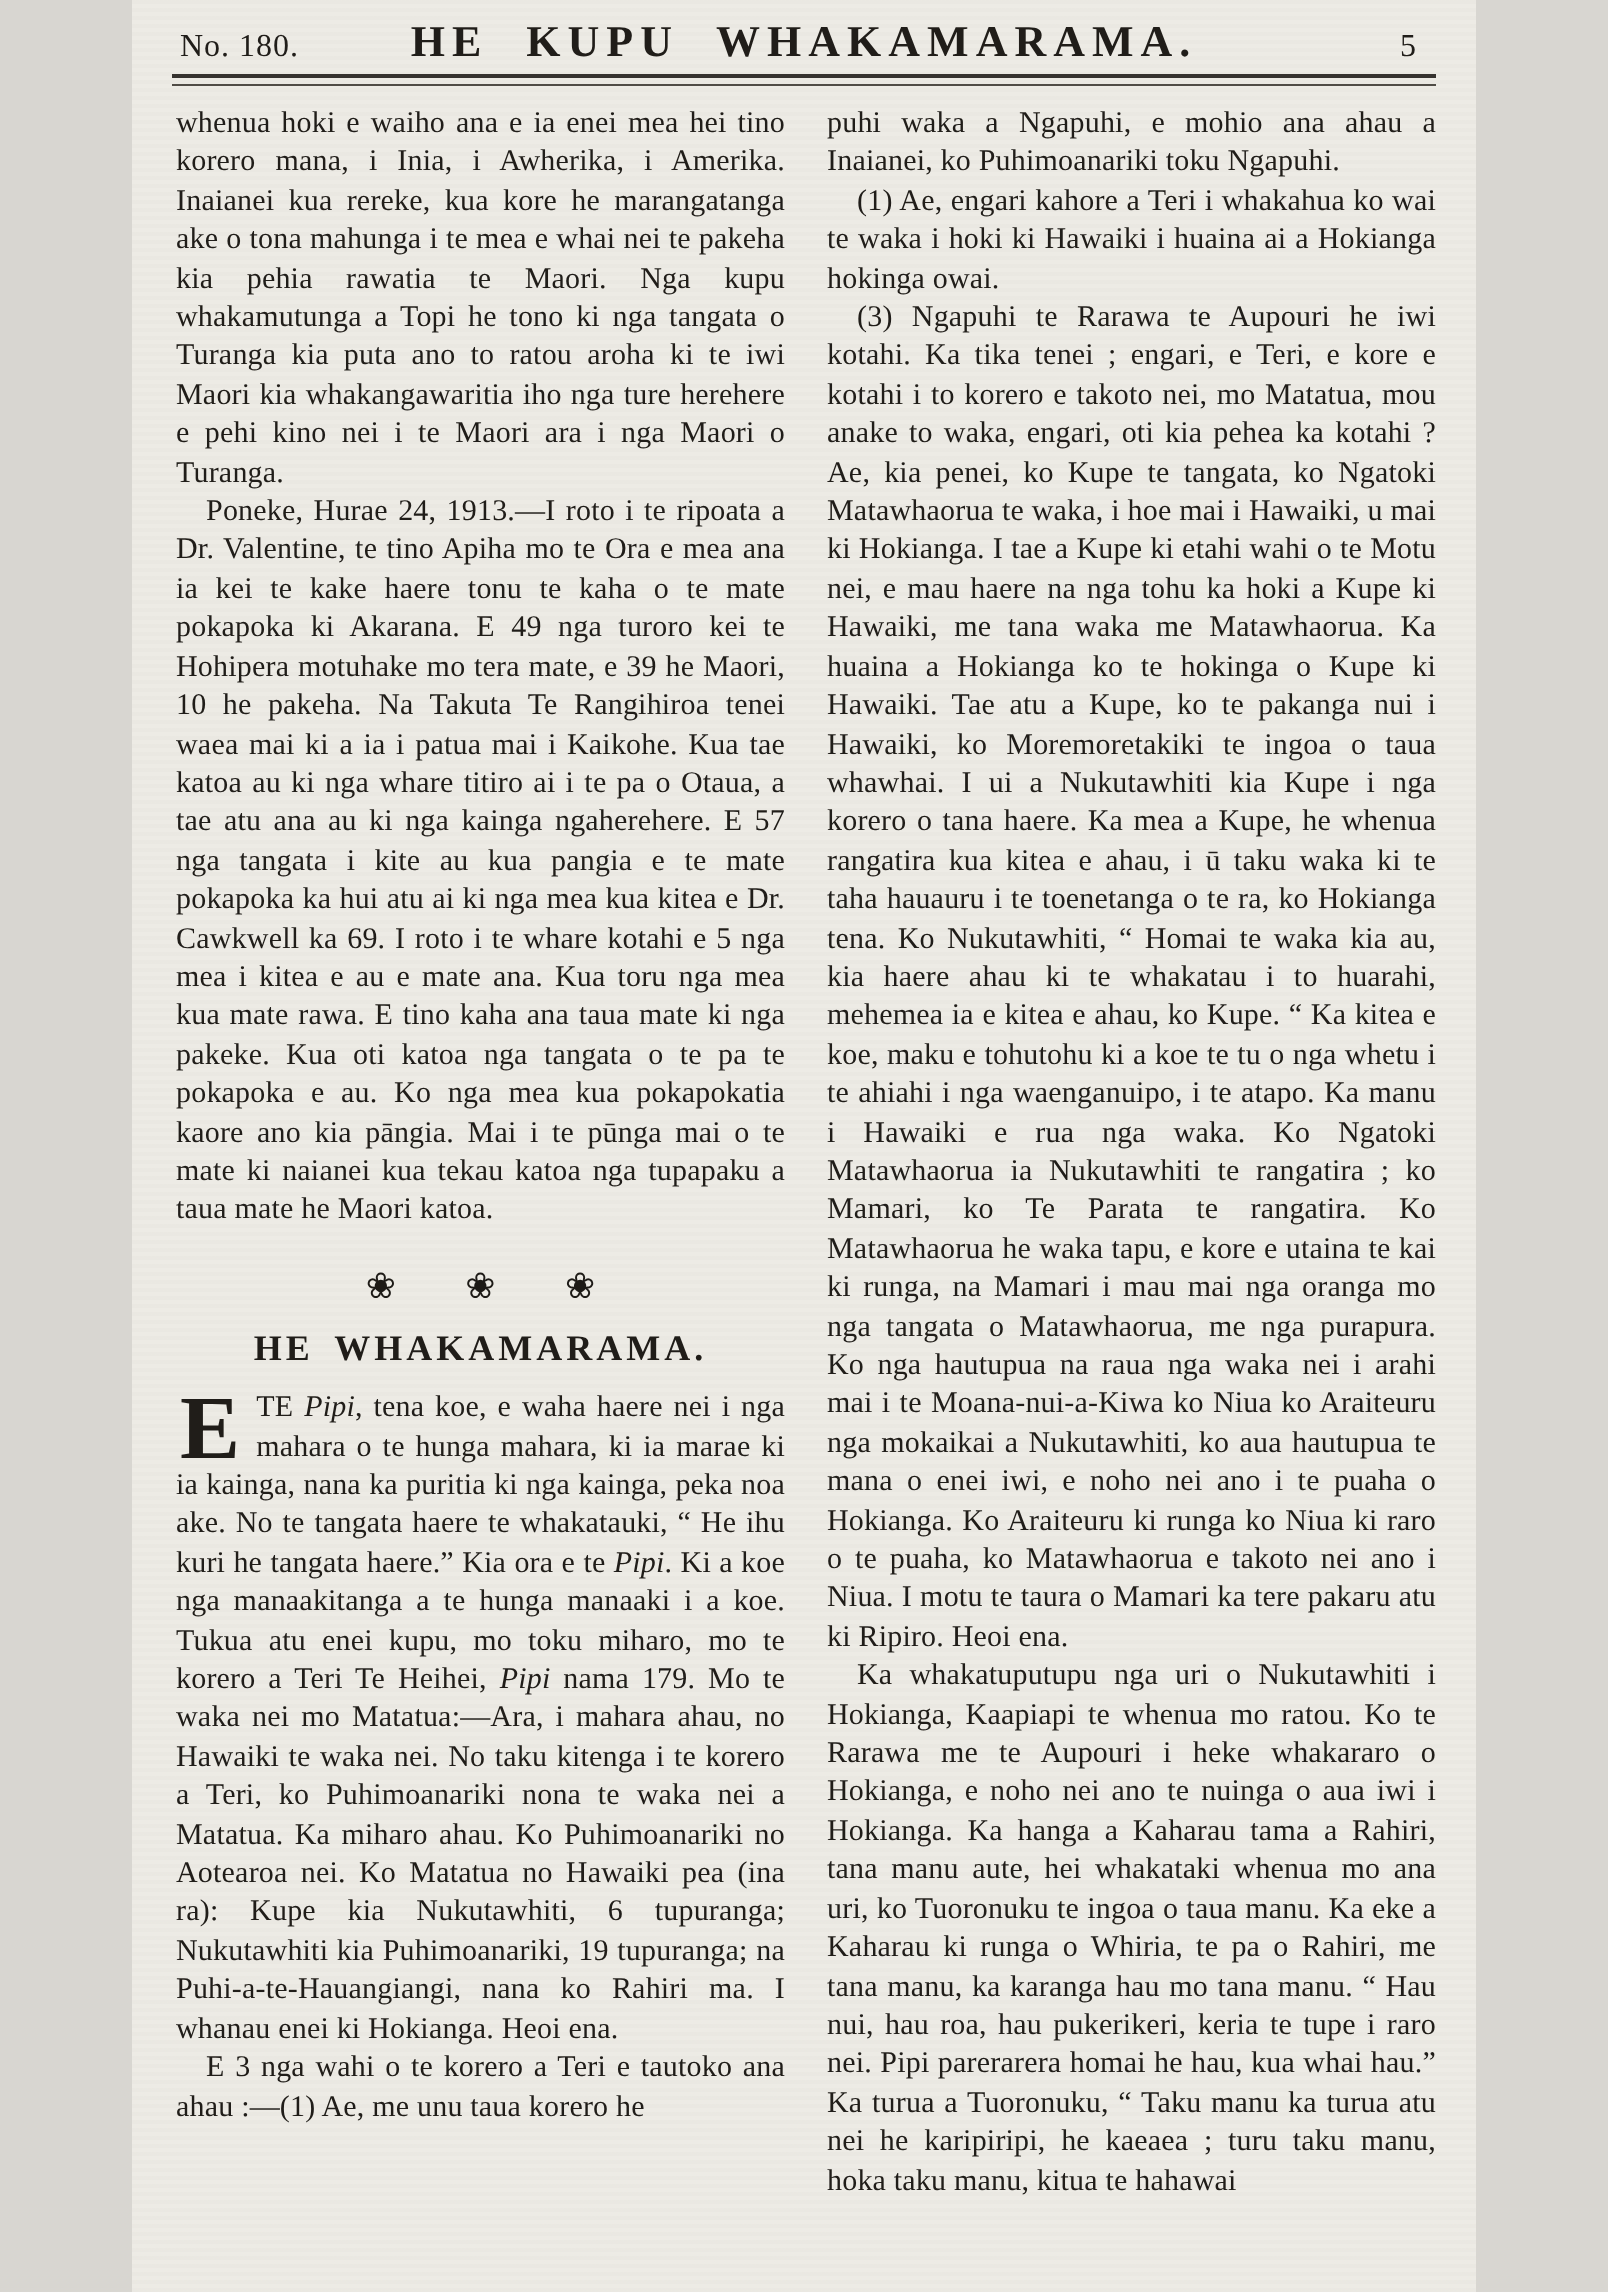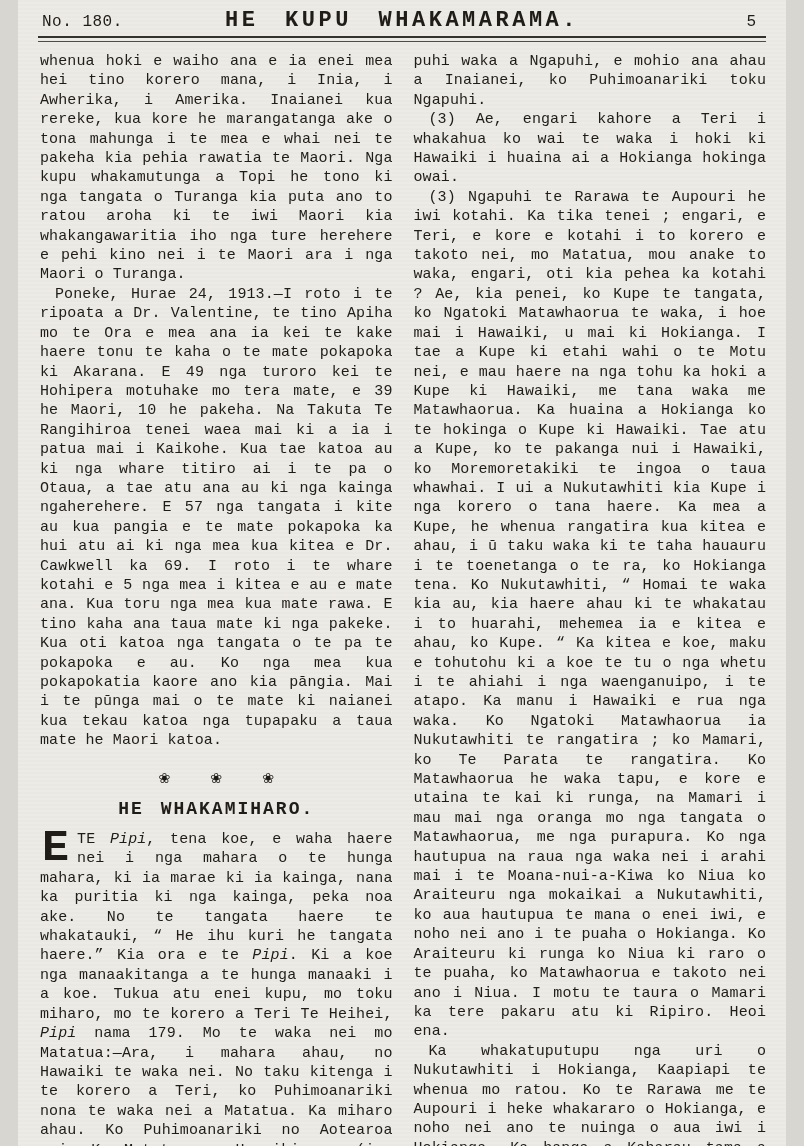--- a/index.html
+++ b/index.html
@@ -2,27 +2,27 @@
 <html><head>
 <meta charset="utf-8">
 <style>
   html, body {
     margin: 0;
     padding: 0;
     background: #d8d6d1;
   }
   .page {
     position: relative;
-    width: 768px;
+    width: 672px;
     height: 1146px;
     margin: 0 auto;
     background: #edebe5;
     background-image: repeating-linear-gradient(0deg, rgba(90,85,75,0.02) 0 2px, rgba(0,0,0,0) 2px 4px);
     color: #201d19;
-    font-family: Liberation Mono, monospace;
+    font-family: Liberation Serif, serif;
     overflow: hidden;
     box-sizing: border-box;
   }
   .masthead {
     display: grid;
     grid-template-columns: 1fr auto 1fr;
     align-items: baseline;
     padding: 8px 24px 0 24px;
   }
   .issue {
@@ -125,30 +125,30 @@
     <section class="col">
       <p class="para">whenua hoki e waiho ana e ia enei mea hei tino korero mana, i Inia, i Awherika, i Amerika. Inaianei kua rereke, kua kore he marangatanga ake o tona mahunga i te mea e whai nei te pakeha kia pehia rawatia te Maori. Nga kupu whakamutunga a Topi he tono ki nga tangata o Turanga kia puta ano to ratou aroha ki te iwi Maori kia whakangawaritia iho nga ture herehere e pehi kino nei i te Maori ara i nga Maori o Turanga.</p>
       <p class="para indent">Poneke, Hurae 24, 1913.—I roto i te ripoata a Dr. Valentine, te tino Apiha mo te Ora e mea ana ia kei te kake haere tonu te kaha o te mate pokapoka ki Akarana. E 49 nga turoro kei te Hohipera motuhake mo tera mate, e 39 he Maori, 10 he pakeha. Na Takuta Te Rangihiroa tenei waea mai ki a ia i patua mai i Kaikohe. Kua tae katoa au ki nga whare titiro ai i te pa o Otaua, a tae atu ana au ki nga kainga ngaherehere. E 57 nga tangata i kite au kua pangia e te mate pokapoka ka hui atu ai ki nga mea kua kitea e Dr. Cawkwell ka 69. I roto i te whare kotahi e 5 nga mea i kitea e au e mate ana. Kua toru nga mea kua mate rawa. E tino kaha ana taua mate ki nga pakeke. Kua oti katoa nga tangata o te pa te pokapoka e au. Ko nga mea kua pokapokatia kaore ano kia pāngia. Mai i te pūnga mai o te mate ki naianei kua tekau katoa nga tupapaku a taua mate he Maori katoa.</p>
 
       <div class="ornaments">
         <span class="flower">❀</span>
         <span class="flower">❀</span>
         <span class="flower">❀</span>
       </div>
 
-      <h2 class="heading">HE WHAKAMIHARO.</h2>
+      <h2 class="heading">HE WHAKAMARAMA.</h2>
 
       <p class="para">
         <span class="dropcap">E</span><span>TE <i>Pipi</i>, tena koe, e waha haere nei i nga mahara o te hunga mahara, ki ia marae ki ia kainga, nana ka puritia ki nga kainga, peka noa ake. No te tangata haere te whakatauki, “ He ihu kuri he tangata haere.” Kia ora e te <i>Pipi</i>. Ki a koe nga manaakitanga a te hunga manaaki i a koe. Tukua atu enei kupu, mo toku miharo, mo te korero a Teri Te Heihei, <i>Pipi</i> nama 179. Mo te waka nei mo Matatua:—Ara, i mahara ahau, no Hawaiki te waka nei. No taku kitenga i te korero a Teri, ko Puhimoanariki nona te waka nei a Matatua. Ka miharo ahau. Ko Puhimoanariki no Aotearoa nei. Ko Matatua no Hawaiki pea (ina ra): Kupe kia Nukutawhiti, 6 tupuranga; Nukutawhiti kia Puhimoanariki, 19 tupuranga; na Puhi-a-te-Hauangiangi, nana ko Rahiri ma. I whanau enei ki Hokianga. Heoi ena.</span>
       </p>
 
       <p class="para indent">E 3 nga wahi o te korero a Teri e tautoko ana ahau :—(1) Ae, me unu taua korero he</p>
     </section>
 
     <section class="col">
       <p class="para">puhi waka a Ngapuhi, e mohio ana ahau a Inaianei, ko Puhimoanariki toku Ngapuhi.</p>
-      <p class="para indent">(3) Ae, engari kahore a Teri i whakahua ko wai te waka i hoki ki Hawaiki i huaina ai a Hokianga hokinga owai.</p>
+      <p class="para indent">(1) Ae, engari kahore a Teri i whakahua ko wai te waka i hoki ki Hawaiki i huaina ai a Hokianga hokinga owai.</p>
       <p class="para indent">(3) Ngapuhi te Rarawa te Aupouri he iwi kotahi. Ka tika tenei ; engari, e Teri, e kore e kotahi i to korero e takoto nei, mo Matatua, mou anake to waka, engari, oti kia pehea ka kotahi ?  Ae, kia penei, ko Kupe te tangata, ko Ngatoki Matawhaorua te waka, i hoe mai i Hawaiki, u mai ki Hokianga. I tae a Kupe ki etahi wahi o te Motu nei, e mau haere na nga tohu ka hoki a Kupe ki Hawaiki, me tana waka me Matawhaorua. Ka huaina a Hokianga ko te hokinga o Kupe ki Hawaiki. Tae atu a Kupe, ko te pakanga nui i Hawaiki, ko Moremoretakiki te ingoa o taua whawhai. I ui a Nukutawhiti kia Kupe i nga korero o tana haere. Ka mea a Kupe, he whenua rangatira kua kitea e ahau, i ū taku waka ki te taha hauauru i te toenetanga o te ra, ko Hokianga tena. Ko Nukutawhiti, “ Homai te waka kia au, kia haere ahau ki te whakatau i to huarahi, mehemea ia e kitea e ahau, ko Kupe. “ Ka kitea e koe, maku e tohutohu ki a koe te tu o nga whetu i te ahiahi i nga waenganuipo, i te atapo. Ka manu i Hawaiki e rua nga waka. Ko Ngatoki Matawhaorua ia Nukutawhiti te rangatira ; ko Mamari, ko Te Parata te rangatira. Ko Matawhaorua he waka tapu, e kore e utaina te kai ki runga, na Mamari i mau mai nga oranga mo nga tangata o Matawhaorua, me nga purapura. Ko nga hautupua na raua nga waka nei i arahi mai i te Moana-nui-a-Kiwa ko Niua ko Araiteuru nga mokaikai a Nukutawhiti, ko aua hautupua te mana o enei iwi, e noho nei ano i te puaha o Hokianga. Ko Araiteuru ki runga ko Niua ki raro o te puaha, ko Matawhaorua e takoto nei ano i Niua. I motu te taura o Mamari ka tere pakaru atu ki Ripiro. Heoi ena.</p>
       <p class="para indent">Ka whakatuputupu nga uri o Nukutawhiti i Hokianga, Kaapiapi te whenua mo ratou. Ko te Rarawa me te Aupouri i heke whakararo o Hokianga, e noho nei ano te nuinga o aua iwi i Hokianga. Ka hanga a Kaharau tama a Rahiri, tana manu aute, hei whakataki whenua mo ana uri, ko Tuoronuku te ingoa o taua manu. Ka eke a Kaharau ki runga o Whiria, te pa o Rahiri, me tana manu, ka karanga hau mo tana manu. “ Hau nui, hau roa, hau pukerikeri, keria te tupe i raro nei. Pipi parerarera homai he hau, kua whai hau.” Ka turua a Tuoronuku, “ Taku manu ka turua atu nei he karipiripi, he kaeaea ; turu taku manu, hoka taku manu, kitua te hahawai</p>
     </section>
 
   </main>
 </div>
 
 </body></html>

